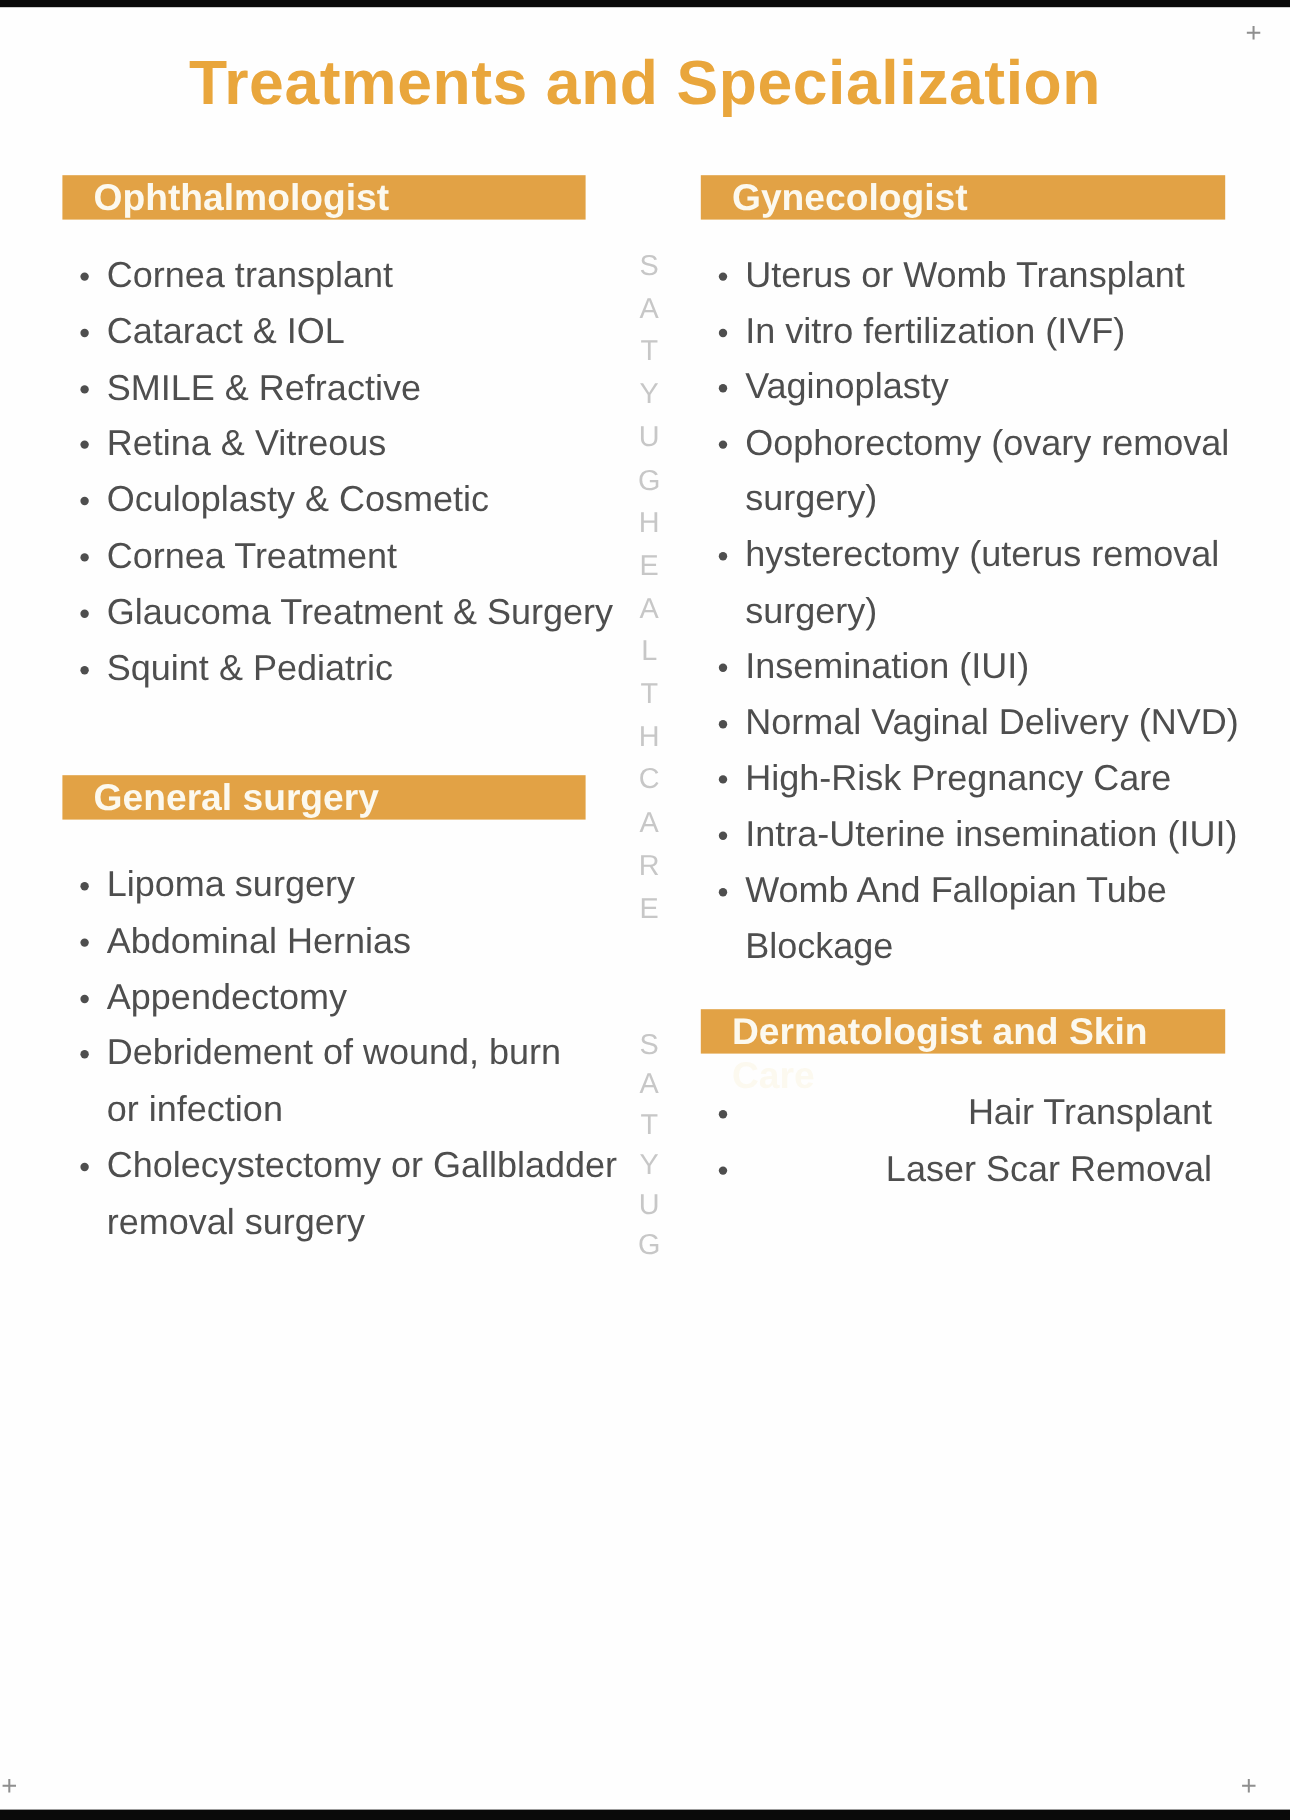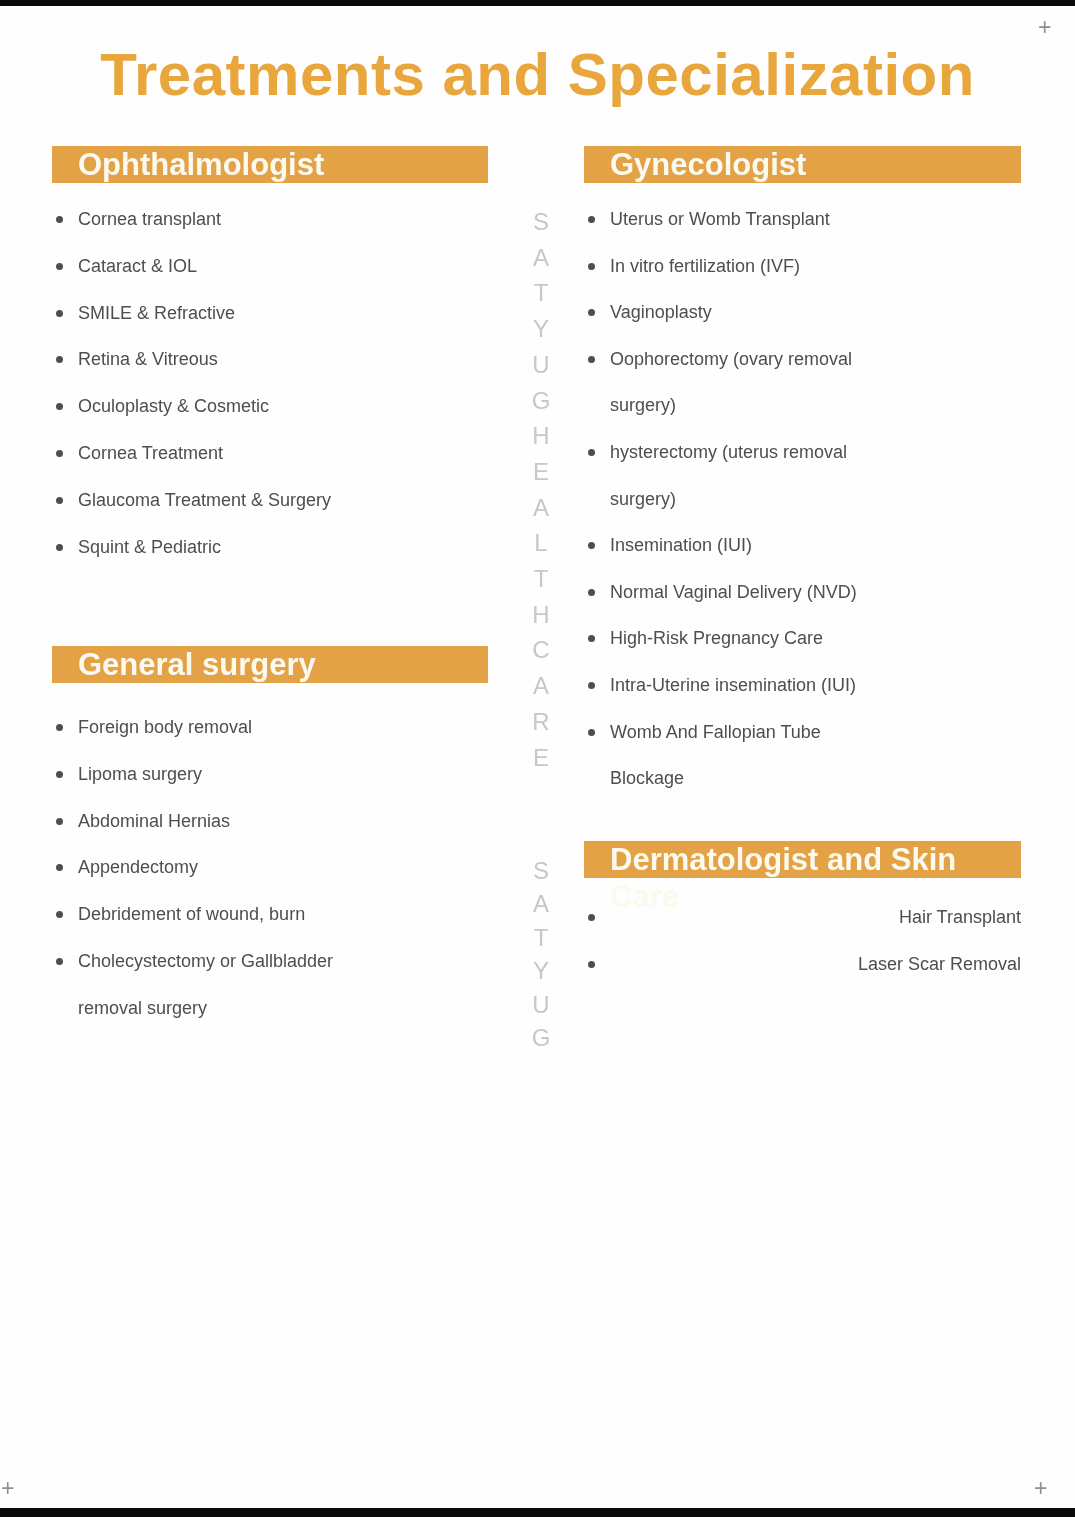--- a/index.html
+++ b/index.html
@@ -17,35 +17,35 @@
   .edge-bar{position:absolute;left:0;width:100%;background:var(--edge);}
   .edge-bar.top{top:0;height:6px;}
   .edge-bar.bottom{bottom:0;height:9px;}
 
   .plus{position:absolute;color:#8F8F8F;font-size:23px;font-weight:400;line-height:1;}
   .plus.tr{left:1038px;top:16px;}
   .plus.bl{left:1px;top:1477px;}
   .plus.br{left:1034px;top:1477px;}
 
   .title{position:absolute;top:40px;left:0;right:0;text-align:center;
-         color:var(--title);font-size:60px;font-weight:600;letter-spacing:0.5px;}
+         color:var(--title);font-size:52px;font-weight:600;letter-spacing:0.5px;}
 
   .col{position:absolute;top:146px;}
   .col-left{left:52px;width:436px;}
   .col-right{left:584px;width:437px;}
 
   .section-header{position:absolute;left:0;right:0;height:37px;line-height:37px;
                   background:var(--accent);color:var(--header-text);
                   padding-left:26px;font-size:31px;font-weight:600;box-sizing:border-box;}
   .hdr-1{top:0;}
   .col-left .hdr-2{top:500px;}
   .col-right .hdr-2{top:695px;}
 
-  .list{position:absolute;left:0;right:0;list-style:none;margin:0;padding:0;
-        font-size:18px;color:var(--text);}
+  .list{position:absolute;left:0;right:0;list-style:none;margin:11px;padding:0;
+        font-size:30px;color:var(--text);}
   .col-left  .list-1{top:50px;}
   .col-left  .list-2{top:558px;}
   .col-right .list-1{top:50px;}
   .col-right .list-2{top:748px;text-align:right;}
   .list li{position:relative;padding-left:26px;}
   .list li::before{content:"";position:absolute;left:4px;top:20px;width:7px;height:7px;
                    border-radius:50%;background:var(--text);}
   .list .line{line-height:46.8px;white-space:nowrap;}
   .col-right .list .line{line-height:46.6px;}
 
@@ -94,33 +94,31 @@
           <div class="line">Glaucoma Treatment &amp; Surgery</div>
         </li>
         <li>
           <div class="line">Squint &amp; Pediatric</div>
         </li>
       </ul>
 
     <div class="section-header hdr-2">General surgery</div>
     <ul class="list list-2">
         <li>
-          <div class="line">Foreign body removal</div>
-        </li>
-        <li>
           <div class="line">Lipoma surgery</div>
         </li>
         <li>
           <div class="line">Abdominal Hernias</div>
         </li>
         <li>
           <div class="line">Appendectomy</div>
         </li>
         <li>
           <div class="line">Debridement of wound, burn</div>
+          <div class="line">or infection</div>
         </li>
         <li>
           <div class="line">Cholecystectomy or Gallbladder</div>
           <div class="line">removal surgery</div>
         </li>
       </ul>
   </div>
 
   <div class="col col-right">
     <div class="section-header hdr-1">Gynecologist</div>

